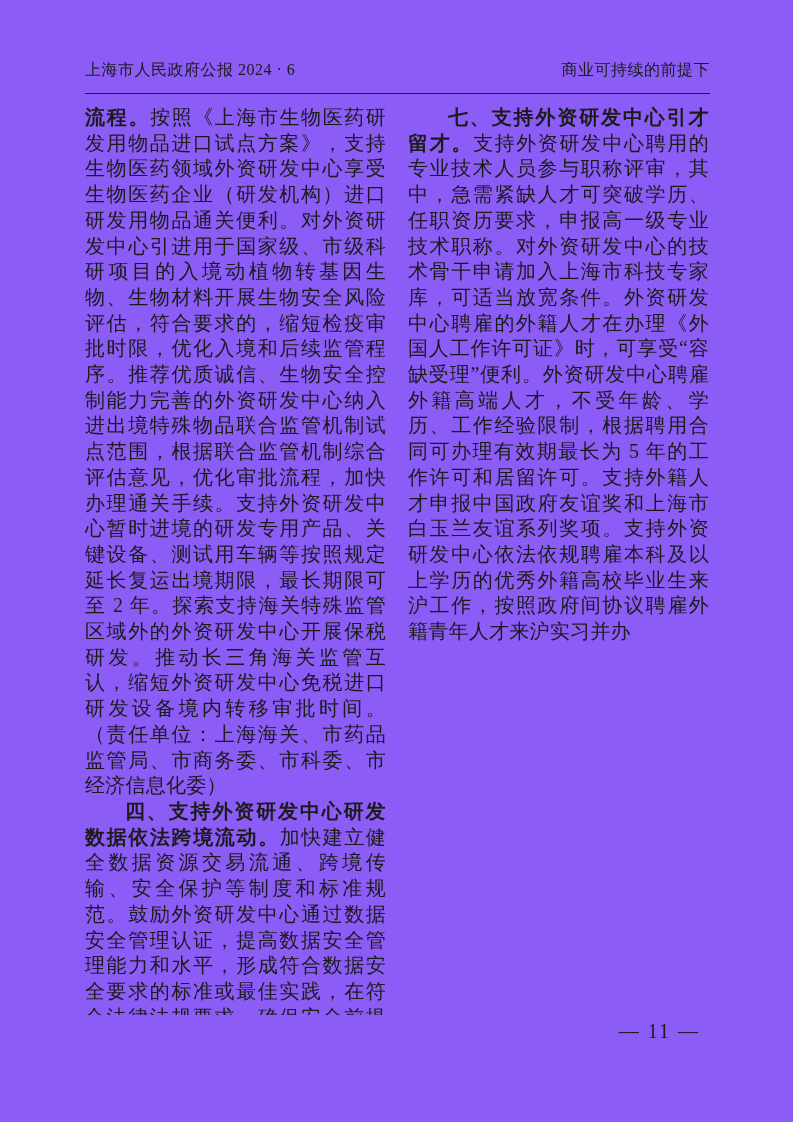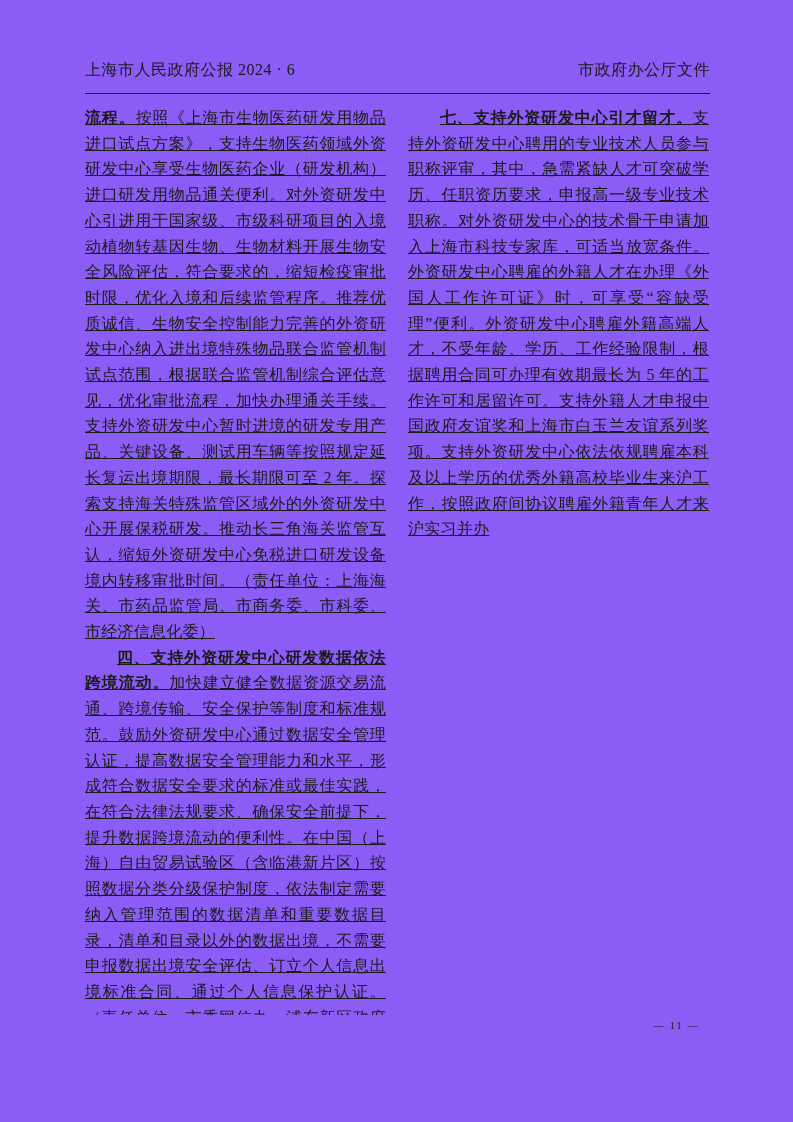--- a/index.html
+++ b/index.html
@@ -38,47 +38,46 @@
     display: flex;
     gap: 22px;
     overflow: hidden;
   }
   .col {
     width: 301px;
     height: 100%;
     overflow: hidden;
     text-align: justify;
     text-justify: inter-character;
-    font-size: 16px;
+    font-size: 20px;
     line-height: 25.7px;
     letter-spacing: 0.25px;
-    text-decoration: underline;
   }
   .col p { margin: 0; }
   .col p.indent { text-indent: 2em; }
   .lead {
     font-weight: 700;
     font-family: "Liberation Sans", sans-serif;
     letter-spacing: 0.4px;
   }
   .footer {
     position: absolute;
     right: 93px; top: 1020px;
-    font-size: 10px;
+    font-size: 20px;
     letter-spacing: 2px;
   }
 </style>
 </head>
 <body>
 
 <div class="page">
 
   <div class="header">
     <span>上海市人民政府公报 2024 · 6</span>
-    <span>市政府办公厅文件</span>
+    <span>商业可持续的前提下</span>
   </div>
 
   <div class="header-rule"></div>
 
   <div class="columns">
 
     <div class="col">
       <p><span class="lead">流程。</span><span>按照《上海市生物医药研发用物品进口试点方案》，支持生物医药领域外资研发中心享受生物医药企业（研发机构）进口研发用物品通关便利。对外资研发中心引进用于国家级、市级科研项目的入境动植物转基因生物、生物材料开展生物安全风险评估，符合要求的，缩短检疫审批时限，优化入境和后续监管程序。推荐优质诚信、生物安全控制能力完善的外资研发中心纳入进出境特殊物品联合监管机制试点范围，根据联合监管机制综合评估意见，优化审批流程，加快办理通关手续。支持外资研发中心暂时进境的研发专用产品、关键设备、测试用车辆等按照规定延长复运出境期限，最长期限可至 2 年。探索支持海关特殊监管区域外的外资研发中心开展保税研发。推动长三角海关监管互认，缩短外资研发中心免税进口研发设备境内转移审批时间。（责任单位：上海海关、市药品监管局、市商务委、市科委、市经济信息化委）</span></p>
       <p class="indent"><span class="lead">四、支持外资研发中心研发数据依法跨境流动。</span><span>加快建立健全数据资源交易流通、跨境传输、安全保护等制度和标准规范。鼓励外资研发中心通过数据安全管理认证，提高数据安全管理能力和水平，形成符合数据安全要求的标准或最佳实践，在符合法律法规要求、确保安全前提下，提升数据跨境流动的便利性。在中国（上海）自由贸易试验区（含临港新片区）按照数据分类分级保护制度，依法制定需要纳入管理范围的数据清单和重要数据目录，清单和目录以外的数据出境，不需要申报数据出境安全评估、订立个人信息出境标准合同、通过个人信息保护认证。（责任单位：市委网信办、浦东新区政府（上海自贸试验区管委会）、临港新片区管委会）</span></p>
       <p class="indent"><span class="lead">五、加大外资研发中心科技创新金融支持。</span><span>为外资研发中心与金融机构搭建对接平台，支持</span></p>

